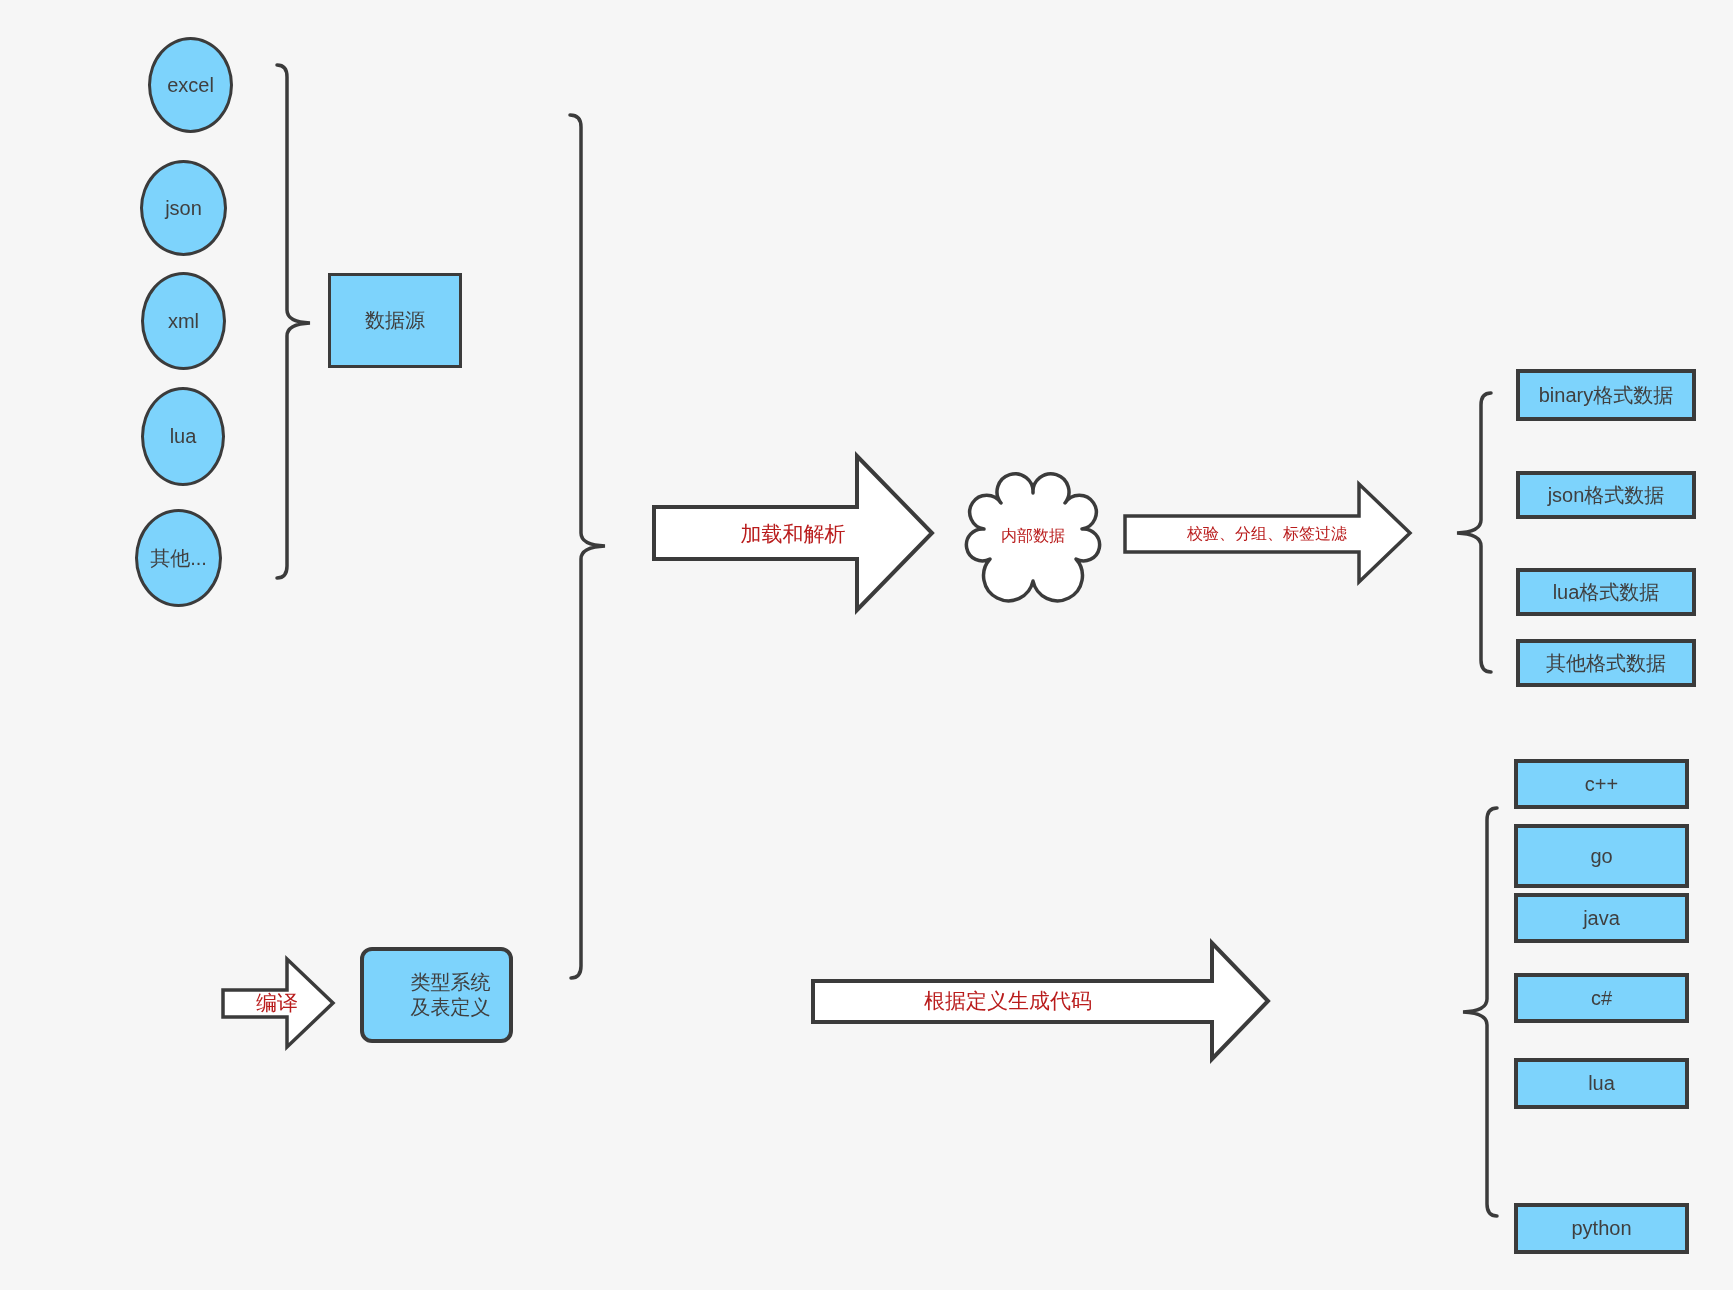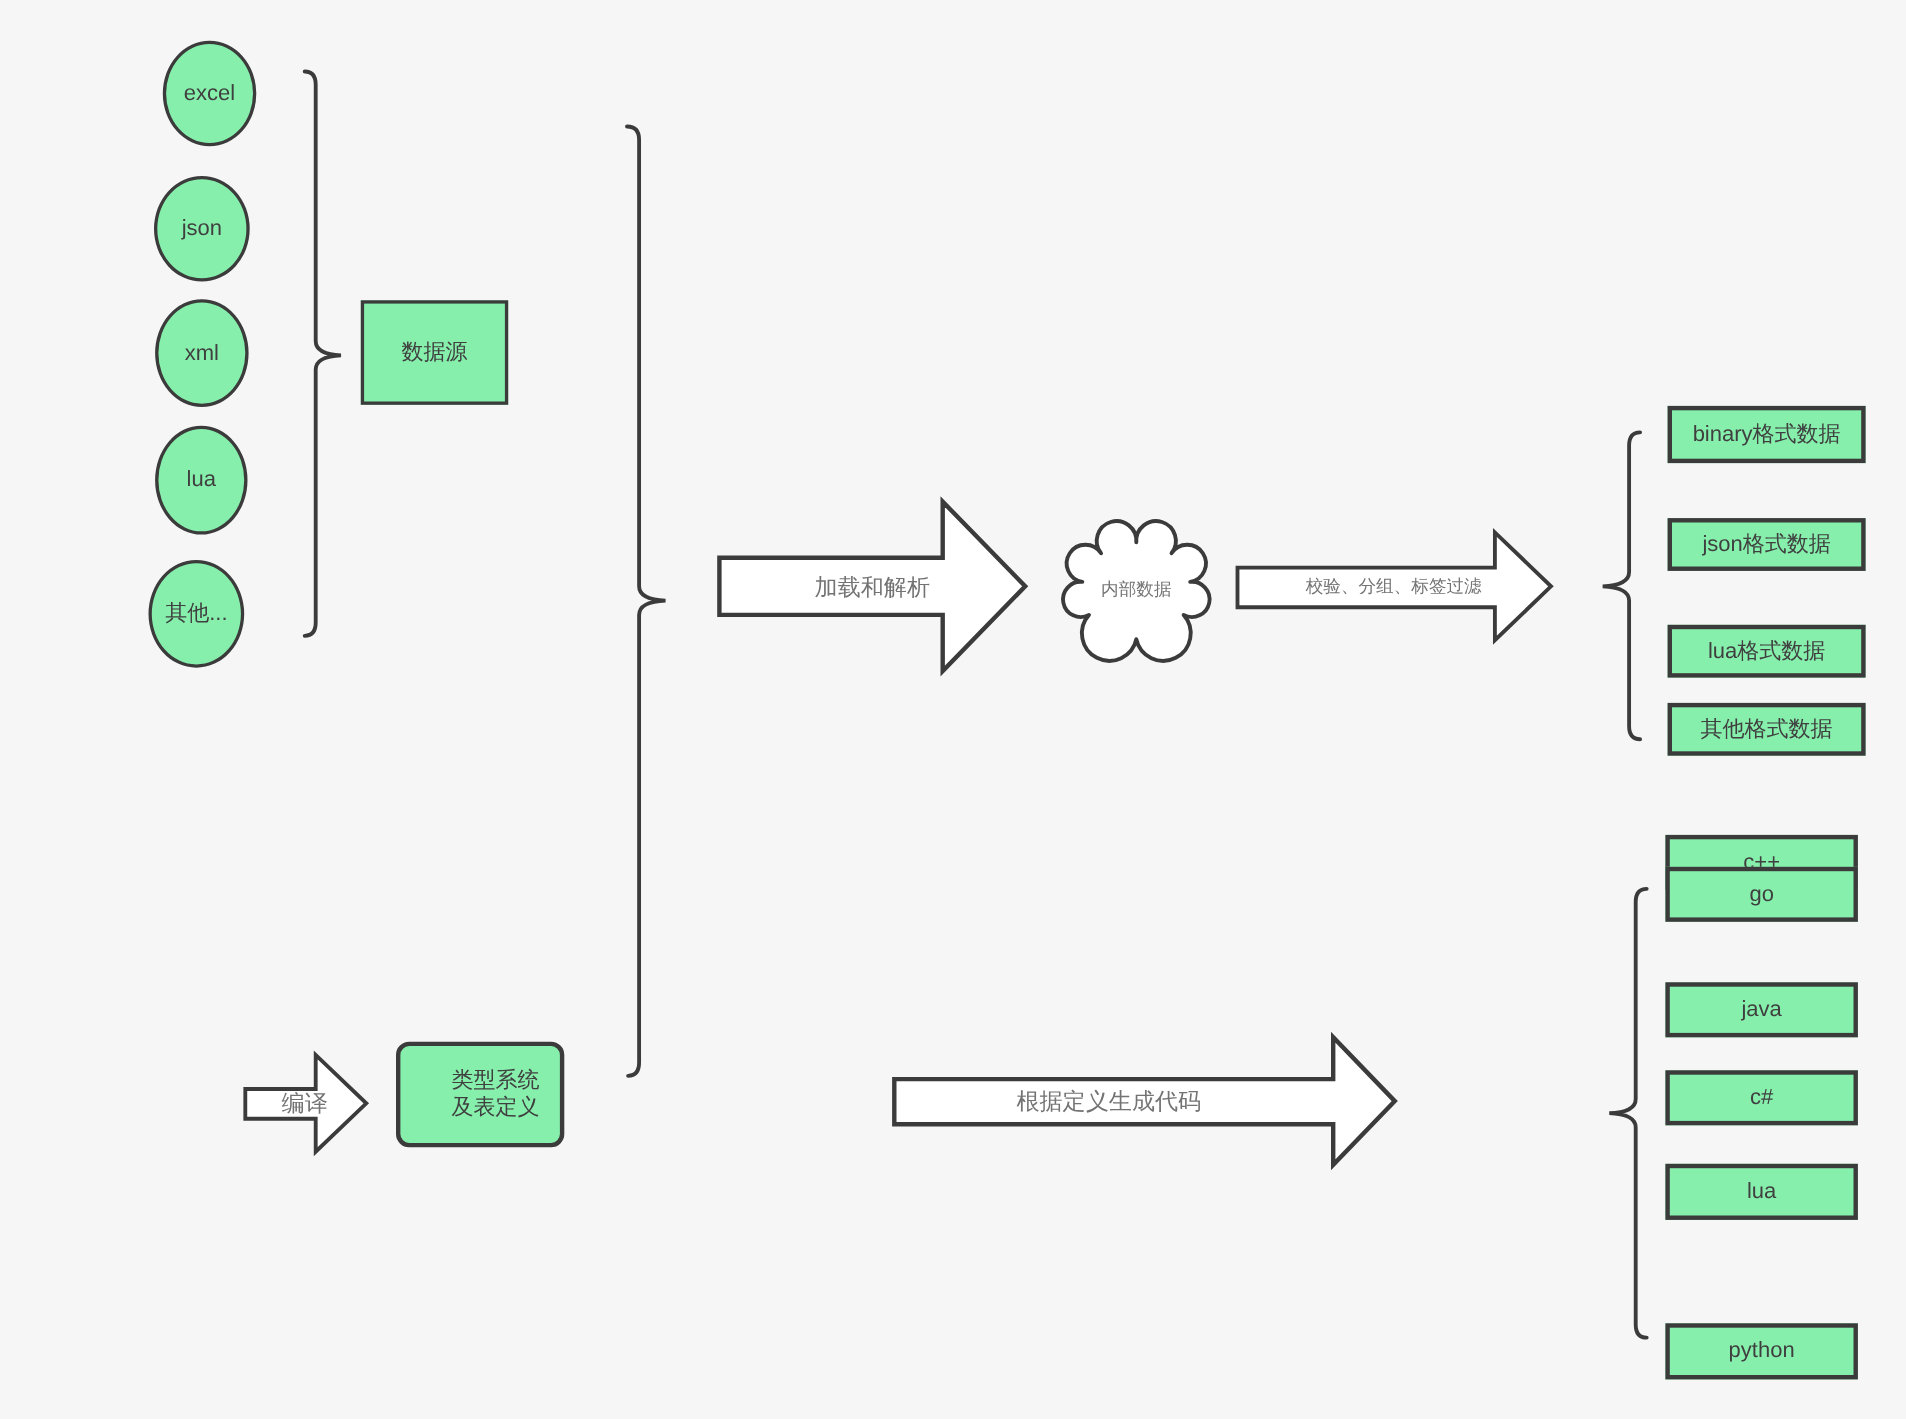--- a/index.html
+++ b/index.html
@@ -7,38 +7,38 @@
     position:relative;
     width:1733px;height:1290px;
     background:#f6f6f6;
     font-family:"Liberation Sans","DejaVu Sans",sans-serif;
     color:#3f3f3f;
     overflow:hidden;
   }
   .layer{position:absolute;left:0;top:0;pointer-events:none;}
   .node{
     position:absolute;
-    background:#86efac;
+    background:#7dd3fc;
     border:4px solid #3b3b3b;
     box-sizing:border-box;
     display:flex;align-items:center;justify-content:center;
     text-align:center;
     font-size:20px;line-height:1.25;
     color:#3f3f3f;
   }
   .ellipse{border-radius:50%;border-width:3px;}
   .thin{border-width:3px;}
   .rounded{border-radius:12px;padding-left:28px;}
   .inner-pad{padding:0 9px;word-break:normal;}
   .label{
     position:absolute;
     transform:translate(-50%,-50%);
     white-space:nowrap;
     font-size:21px;
-    color:#737373;
+    color:#b91c1c;
   }
   svg path, svg polygon{vector-effect:non-scaling-stroke;}
 </style>
 </head>
 <body>
 
 <div class="canvas">
 
   <svg class="layer" width="1733" height="1290" viewBox="0 0 1733 1290">
 
@@ -103,21 +103,21 @@
 
   <div class="node rounded" style="left:360px;top:947px;width:153px;height:96px">
     <span class="inner-pad" style="max-width:128px;display:inline-block">类型系统及表定义</span>
   </div>
 
   <div class="label" style="left:1008px;top:1001px">根据定义生成代码</div>
 
   <div class="node" style="left:1514px;top:759px;width:175px;height:50px">
     <span>c++</span>
   </div>
-  <div class="node" style="left:1514px;top:788px;width:175px;height:50px">
+  <div class="node" style="left:1514px;top:824px;width:175px;height:64px">
     <span>go</span>
   </div>
   <div class="node" style="left:1514px;top:893px;width:175px;height:50px">
     <span>java</span>
   </div>
   <div class="node" style="left:1514px;top:973px;width:175px;height:50px">
     <span>c#</span>
   </div>
   <div class="node" style="left:1514px;top:1058px;width:175px;height:51px">
     <span>lua</span>

